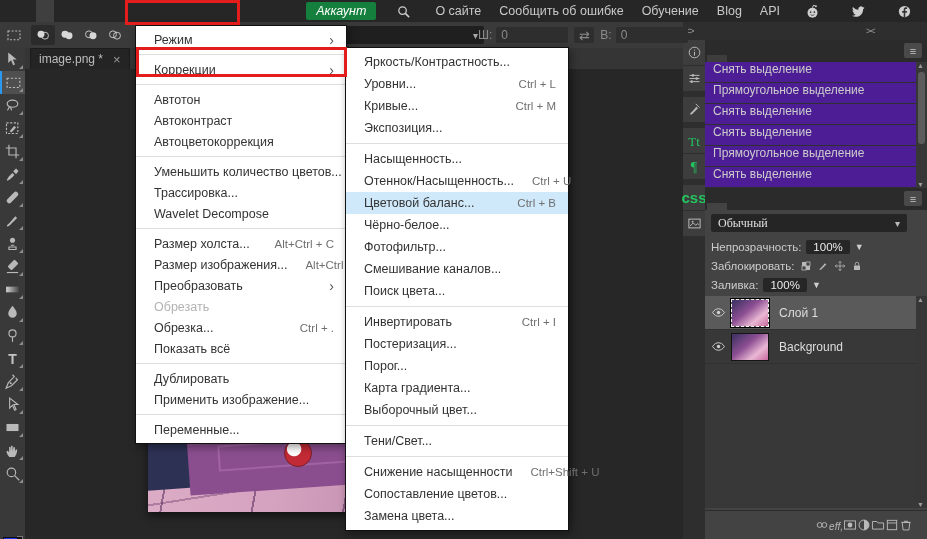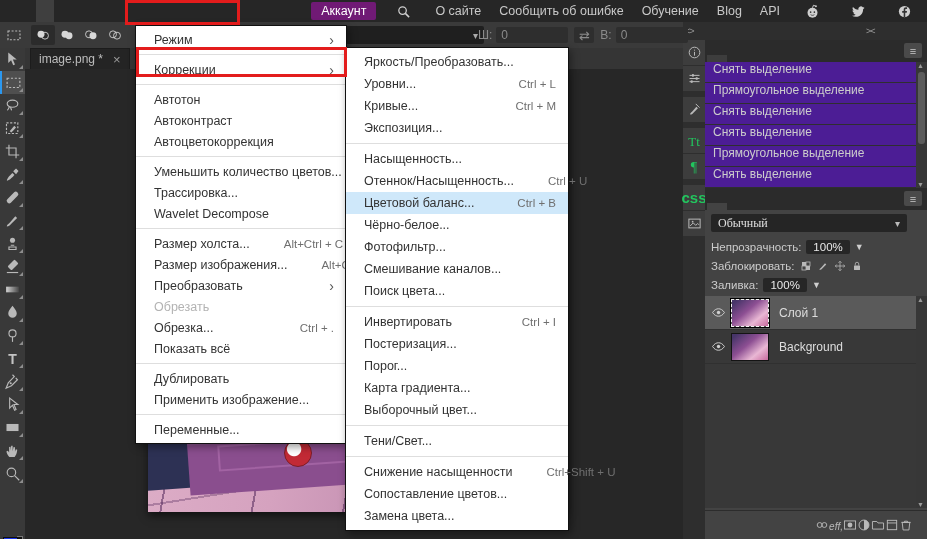--- a/index.html
+++ b/index.html
@@ -8,21 +8,21 @@
        -webkit-font-smoothing:antialiased;}
   .abs{position:absolute;}
   svg{display:block;}
   
   #topbar{left:0;top:0;width:927px;height:22px;background:#262626;display:flex;align-items:center;
           color:#c9c9c9;font-size:12.5px;z-index:5;}
   #topbar .menus{display:flex;align-items:center;height:100%;}
   #topbar .menu-item{padding:0 9px;height:100%;display:flex;align-items:center;cursor:default;white-space:nowrap;}
   #topbar .menu-item.active{background:#3f3f3f;}
   #topbar .rightside{margin-left:auto;display:flex;align-items:center;height:100%;}
-  #topbar .menu-item.accent{background:#701a75;color:#fff;padding:0 10px;margin:0 4px;height:18px;border-radius:2px;align-self:center;}
+  #topbar .menu-item.accent{background:#15803d;color:#fff;padding:0 10px;margin:0 4px;height:18px;border-radius:2px;align-self:center;font-style:italic;}
   .icon-btn{width:20px;height:20px;display:flex;align-items:center;justify-content:center;margin:0 4px;}
   .icon-btn svg{width:15px;height:15px;}
   
   #optionsbar{left:0;top:22px;width:683px;height:26px;background:#3a3a3a;display:flex;align-items:center;z-index:4;}
   .optool{width:22px;height:20px;margin-left:3px;display:flex;align-items:center;justify-content:center;}
   .bool-mode{width:24px;height:20px;display:flex;align-items:center;justify-content:center;border-radius:2px;}
   .bool-mode.selected{background:#2b2b2b;}
   .op-label{color:#bdbdbd;font-size:12px;margin-left:14px;white-space:nowrap;}
   .op-select{position:absolute;left:246px;top:26px;width:226px;height:18px;background:#1f1f1f;color:#d5d5d5;
              font-size:12px;display:flex;align-items:center;padding:0 6px;border-radius:2px;}
@@ -64,21 +64,21 @@
   .ci-ball{position:absolute;left:136px;top:370px;width:26px;height:26px;border-radius:50%;
       background:radial-gradient(circle at 35% 35%,#fff 0 28%,#c22a35 32% 100%);border:1px solid #7e1c24;}
   
   .menu{background:#fff;border:1px solid #111;box-shadow:2px 3px 8px rgba(0,0,0,.4);z-index:10;
         padding:3px 0;font-size:12.5px;color:#333;}
   #image-menu{left:135px;top:25px;width:210px;}
   #adjust-menu{left:345px;top:47px;width:222px;}
   .mi{display:flex;align-items:center;height:21px;padding:0 12px 0 18px;white-space:nowrap;}
   #adjust-menu .mi{height:22px;}
   .mi .lbl{flex:1;}
-  .mi .sc{color:#6f6f6f;font-size:11.5px;margin-left:34px;}
+  .mi .sc{color:#6f6f6f;font-size:11.5px;margin-left:18px;}
   .mi .arr{color:#555;font-size:14px;margin-left:12px;}
   .mi.disabled{color:#b3b3b3;}
   .mi.highlight{background:#cfe8fa;}
   .menu .sep{height:1px;background:#dedede;margin:4px 0;}
   
   .redbox{border:3px solid #e31c1c;z-index:20;pointer-events:none;}
   #redbox-image{left:125px;top:0px;width:109px;height:19px;}
   #redbox-corrections{left:136px;top:47px;width:205px;height:24px;}
   
   #right-area{left:683px;top:22px;width:244px;height:517px;background:#2e2e2e;z-index:2;}
@@ -522,21 +522,21 @@
     <div class="sep"></div>
     <div class="mi">
       <span class="lbl">Переменные...</span>
 
     </div>
   </div>
 
 <div id="adjust-menu" class="menu abs">
 
 <div class="mi">
-      <span class="lbl">Яркость/Преобразовать...</span>
+      <span class="lbl">Яркость/Контрастность...</span>
 
     </div>
     <div class="mi">
       <span class="lbl">Уровни...</span>
       <span class="sc">Ctrl + L</span>
     </div>
     <div class="mi">
       <span class="lbl">Кривые...</span>
       <span class="sc">Ctrl + M</span>
     </div>

